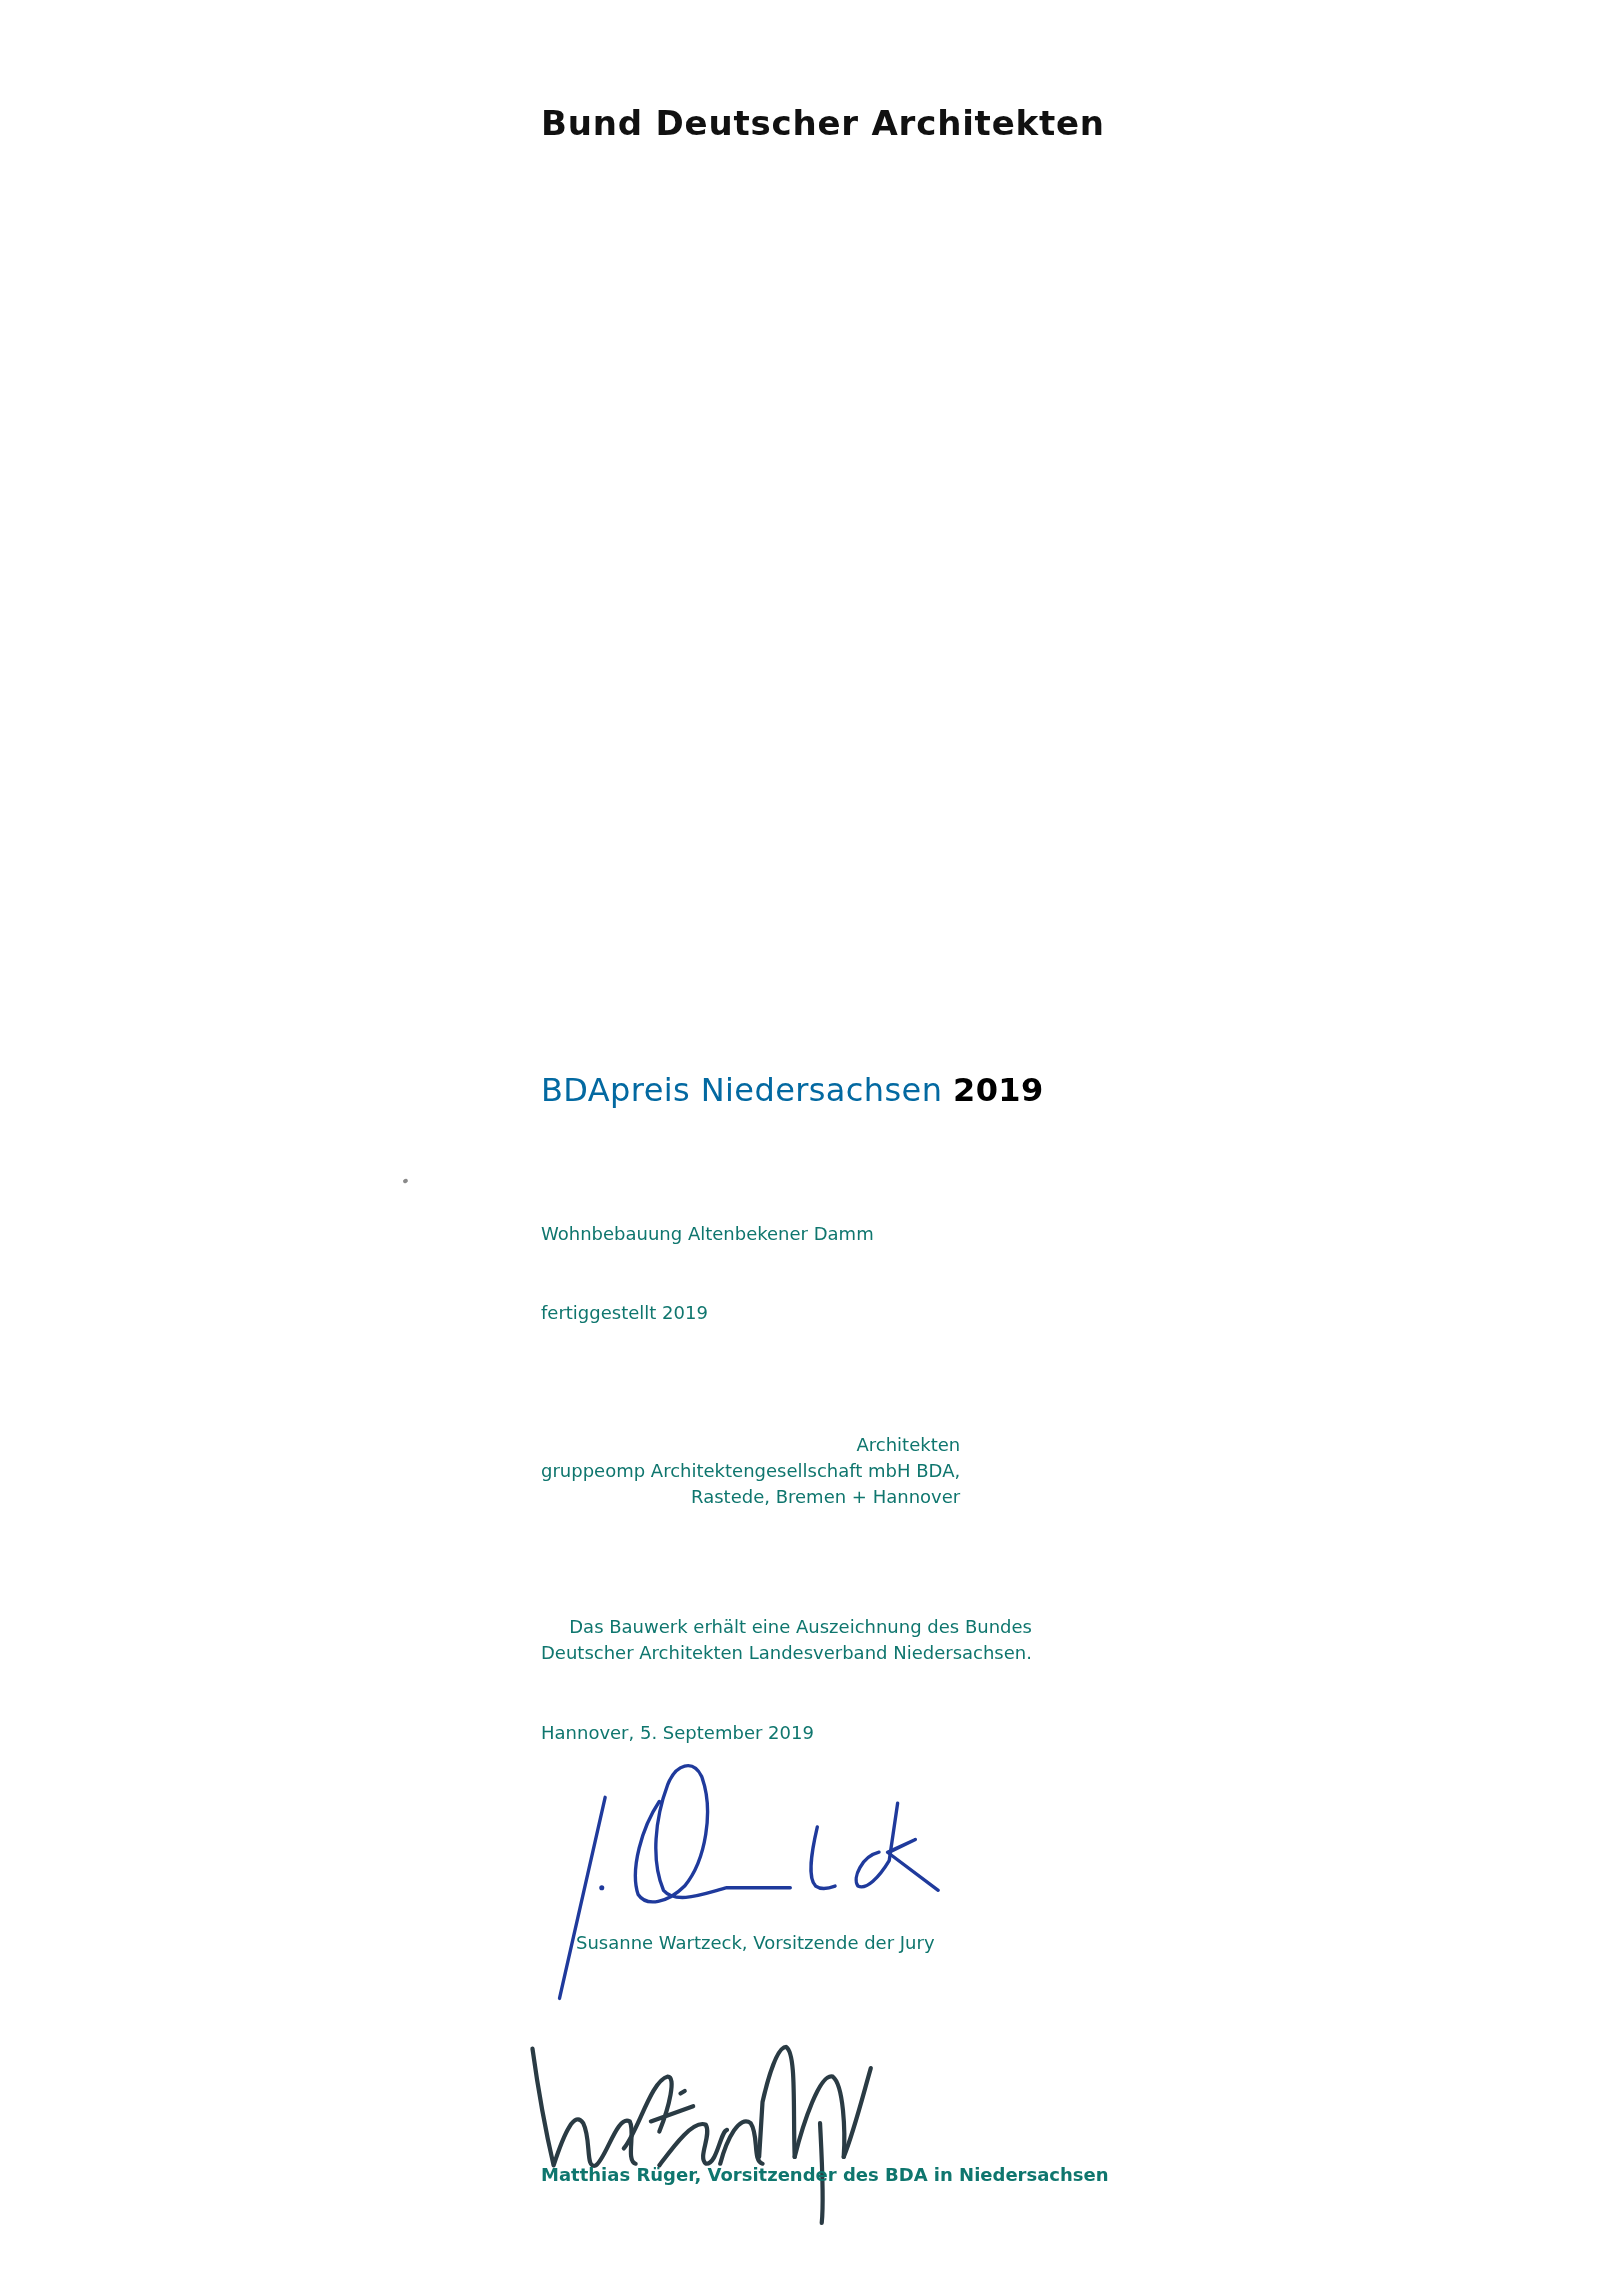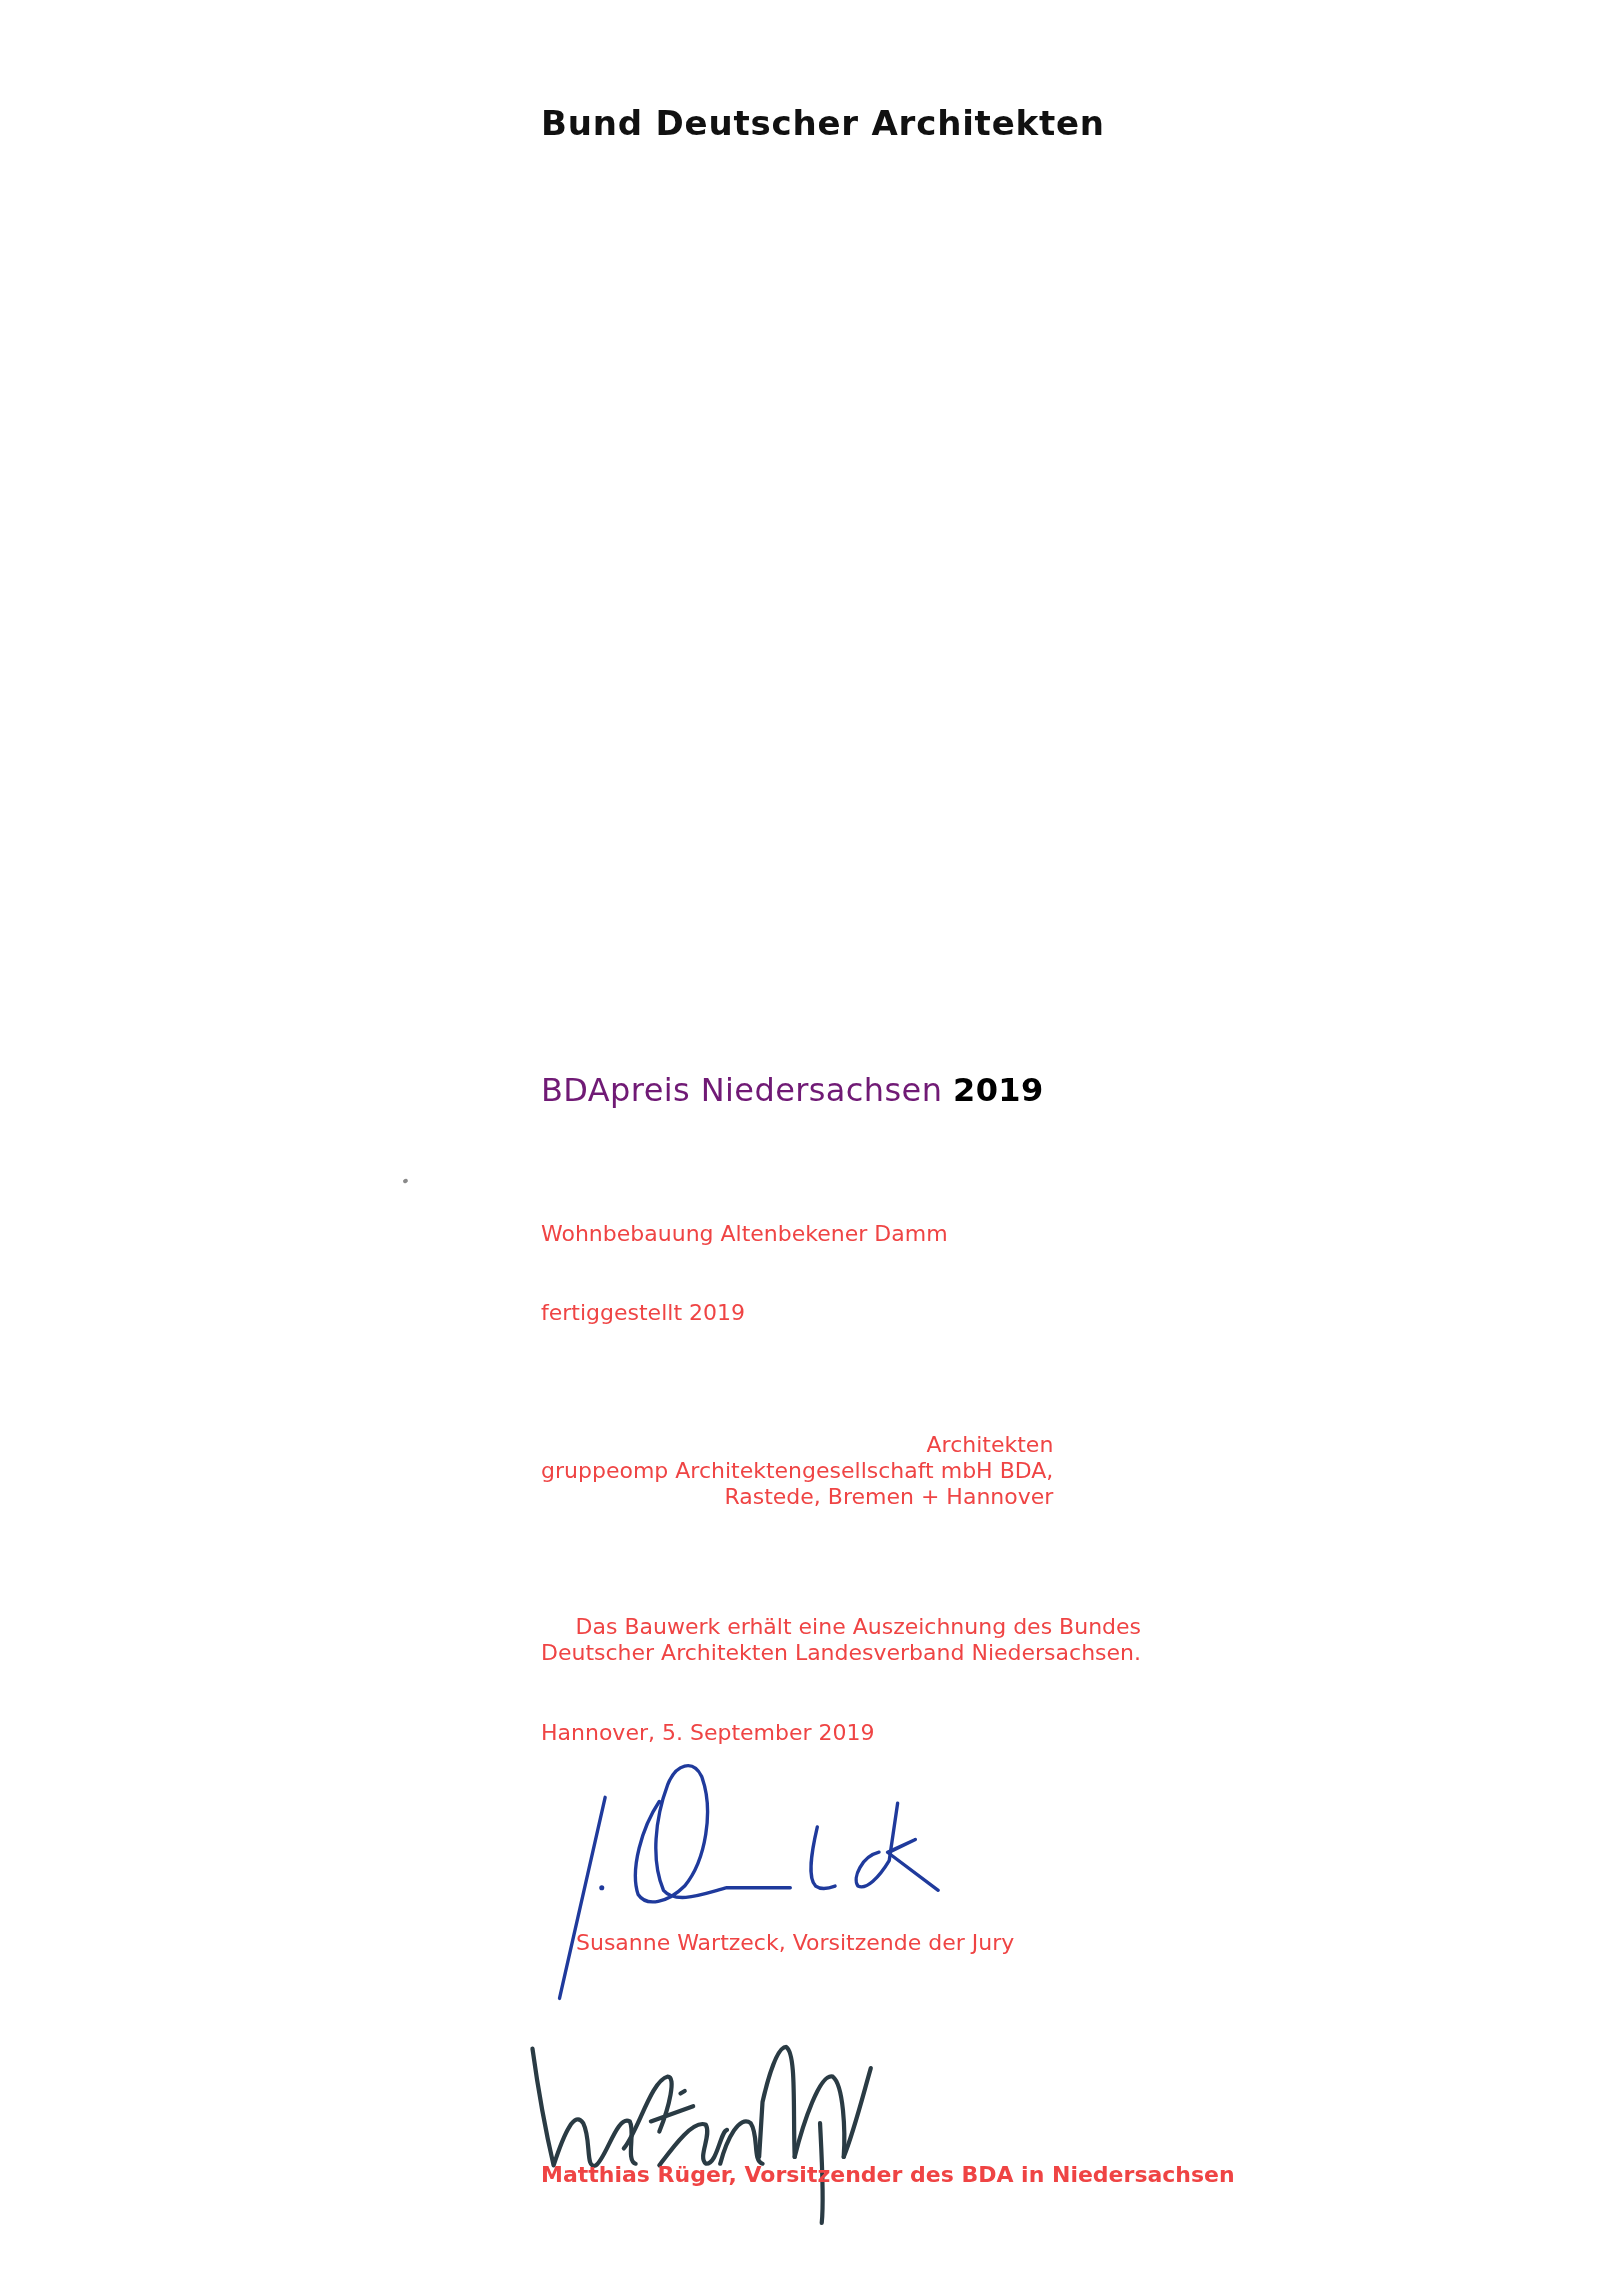--- a/index.html
+++ b/index.html
@@ -33,38 +33,38 @@
       white-space: nowrap;
     }
     .award-title {
       position: absolute;
       left: 541px;
       top: 1071px;
       font-size: 32px;
       white-space: nowrap;
       letter-spacing: 0.4px;
     }
-    .award-title .name { color: #701a75; }
+    .award-title .name { color: #0369a1; }
     .award-title .year { color: #000000; font-weight: bold; }
     .speck {
       position: absolute;
       left: 403px;
       top: 1179px;
       width: 5px;
       height: 4.2px;
       border-radius: 2.5px;
       background: #8a8a8a;
       transform: rotate(-30deg);
     }
     .block {
       position: absolute;
       left: 541px;
-      font-size: 22px;
+      font-size: 18px;
       line-height: 26px;
-      color: #ef4444;
+      color: #0f766e;
       white-space: nowrap;
     }
     .block .line { display: block; }
     .sig {
       position: absolute;
       overflow: visible;
       pointer-events: none;
     }
   </style>
 </head>

